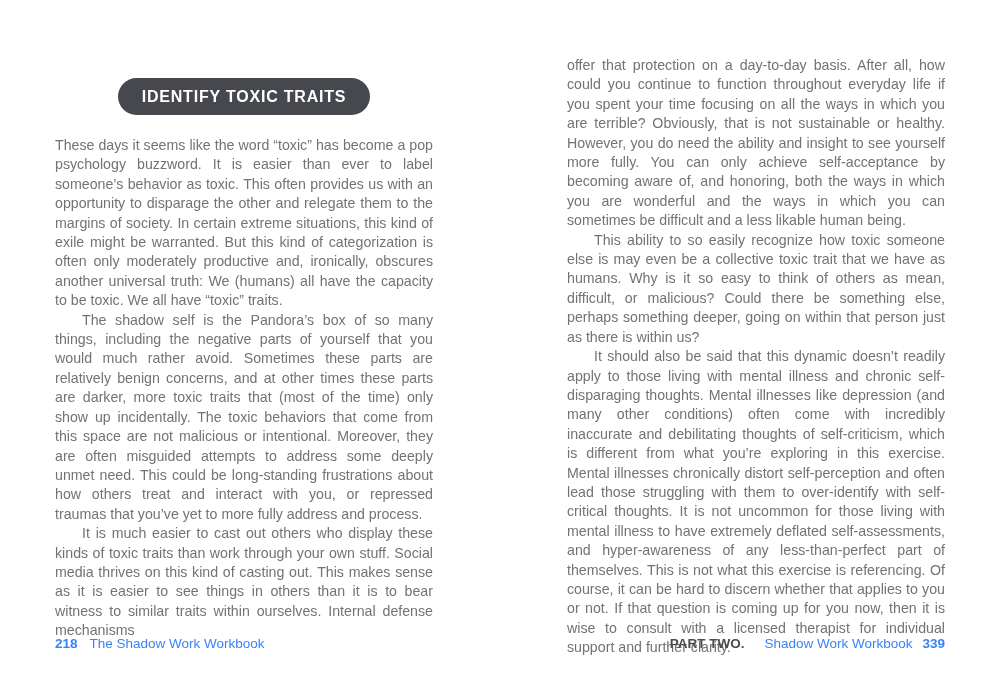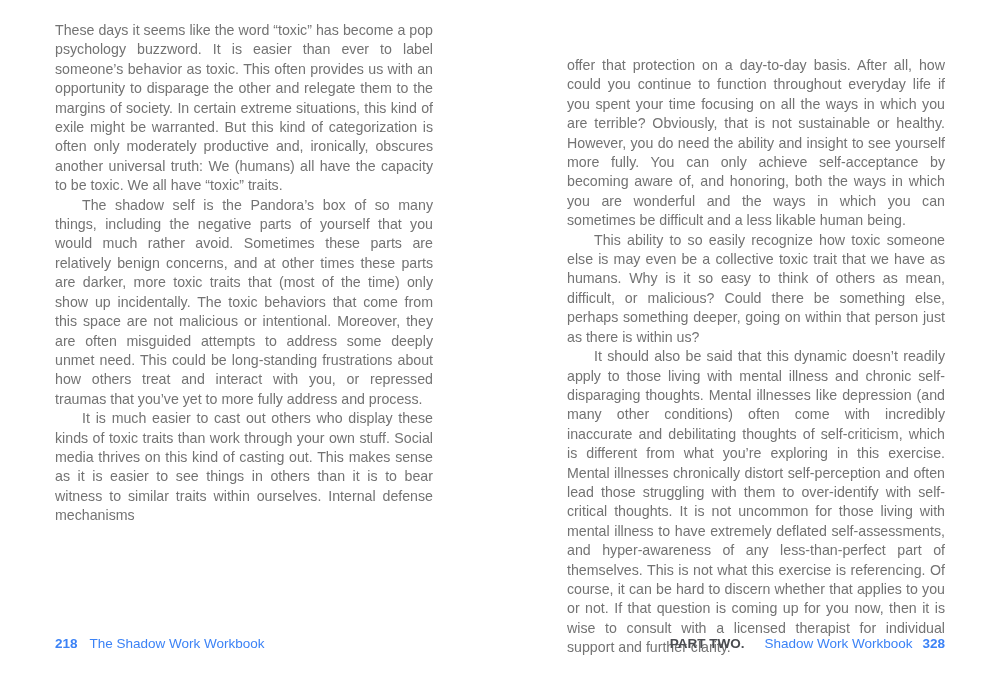--- a/index.html
+++ b/index.html
@@ -70,34 +70,37 @@
     color: #4a4c50;
     margin-right: 20px;
   }
 </style>
 </head>
 <body>
 
 <div class="spread">
 
   <div class="page page-left">
+    <div class="badge-row">
+      <div class="badge">IDENTIFY TOXIC TRAITS</div>
+    </div>
     <div class="body-text">
       <p>These days it seems like the word “toxic” has become a pop psychology buzzword. It is easier than ever to label someone’s behavior as toxic. This often provides us with an opportunity to disparage the other and relegate them to the margins of society. In certain extreme situations, this kind of exile might be warranted. But this kind of categorization is often only moderately productive and, ironically, obscures another universal truth: We (humans) all have the capacity to be toxic. We all have “toxic” traits.</p>
       <p class="indent">The shadow self is the Pandora’s box of so many things, including the negative parts of yourself that you would much rather avoid. Sometimes these parts are relatively benign concerns, and at other times these parts are darker, more toxic traits that (most of the time) only show up incidentally. The toxic behaviors that come from this space are not malicious or intentional. Moreover, they are often misguided attempts to address some deeply unmet need. This could be long-standing frustrations about how others treat and interact with you, or repressed traumas that you’ve yet to more fully address and process.</p>
       <p class="indent">It is much easier to cast out others who display these kinds of toxic traits than work through your own stuff. Social media thrives on this kind of casting out. This makes sense as it is easier to see things in others than it is to bear witness to similar traits within ourselves. Internal defense mechanisms</p>
     </div>
     <div class="footer footer-left">
       <span class="page-num">218</span><span class="running-title">The Shadow Work Workbook</span>
     </div>
   </div>
 
   <div class="page page-right">
     <div class="body-text">
       <p>offer that protection on a day-to-day basis. After all, how could you continue to function throughout everyday life if you spent your time focusing on all the ways in which you are terrible? Obviously, that is not sustainable or healthy. However, you do need the ability and insight to see yourself more fully. You can only achieve self-acceptance by becoming aware of, and honoring, both the ways in which you are wonderful and the ways in which you can sometimes be difficult and a less likable human being.</p>
       <p class="indent">This ability to so easily recognize how toxic someone else is may even be a collective toxic trait that we have as humans. Why is it so easy to think of others as mean, difficult, or malicious? Could there be something else, perhaps something deeper, going on within that person just as there is within us?</p>
       <p class="indent">It should also be said that this dynamic doesn’t readily apply to those living with mental illness and chronic self-disparaging thoughts. Mental illnesses like depression (and many other conditions) often come with incredibly inaccurate and debilitating thoughts of self-criticism, which is different from what you’re exploring in this exercise. Mental illnesses chronically distort self-perception and often lead those struggling with them to over-identify with self-critical thoughts. It is not uncommon for those living with mental illness to have extremely deflated self-assessments, and hyper-awareness of any less-than-perfect part of themselves. This is not what this exercise is referencing. Of course, it can be hard to discern whether that applies to you or not. If that question is coming up for you now, then it is wise to consult with a licensed therapist for individual support and further clarity.</p>
     </div>
     <div class="footer footer-right">
-      <span class="part-label">PART TWO.</span><span class="running-title">Shadow Work Workbook</span><span class="page-num">328</span>
+      <span class="part-label">PART TWO.</span><span class="running-title">Shadow Work Workbook</span><span class="page-num">339</span>
     </div>
   </div>
 
 </div>
 
 </body></html>

